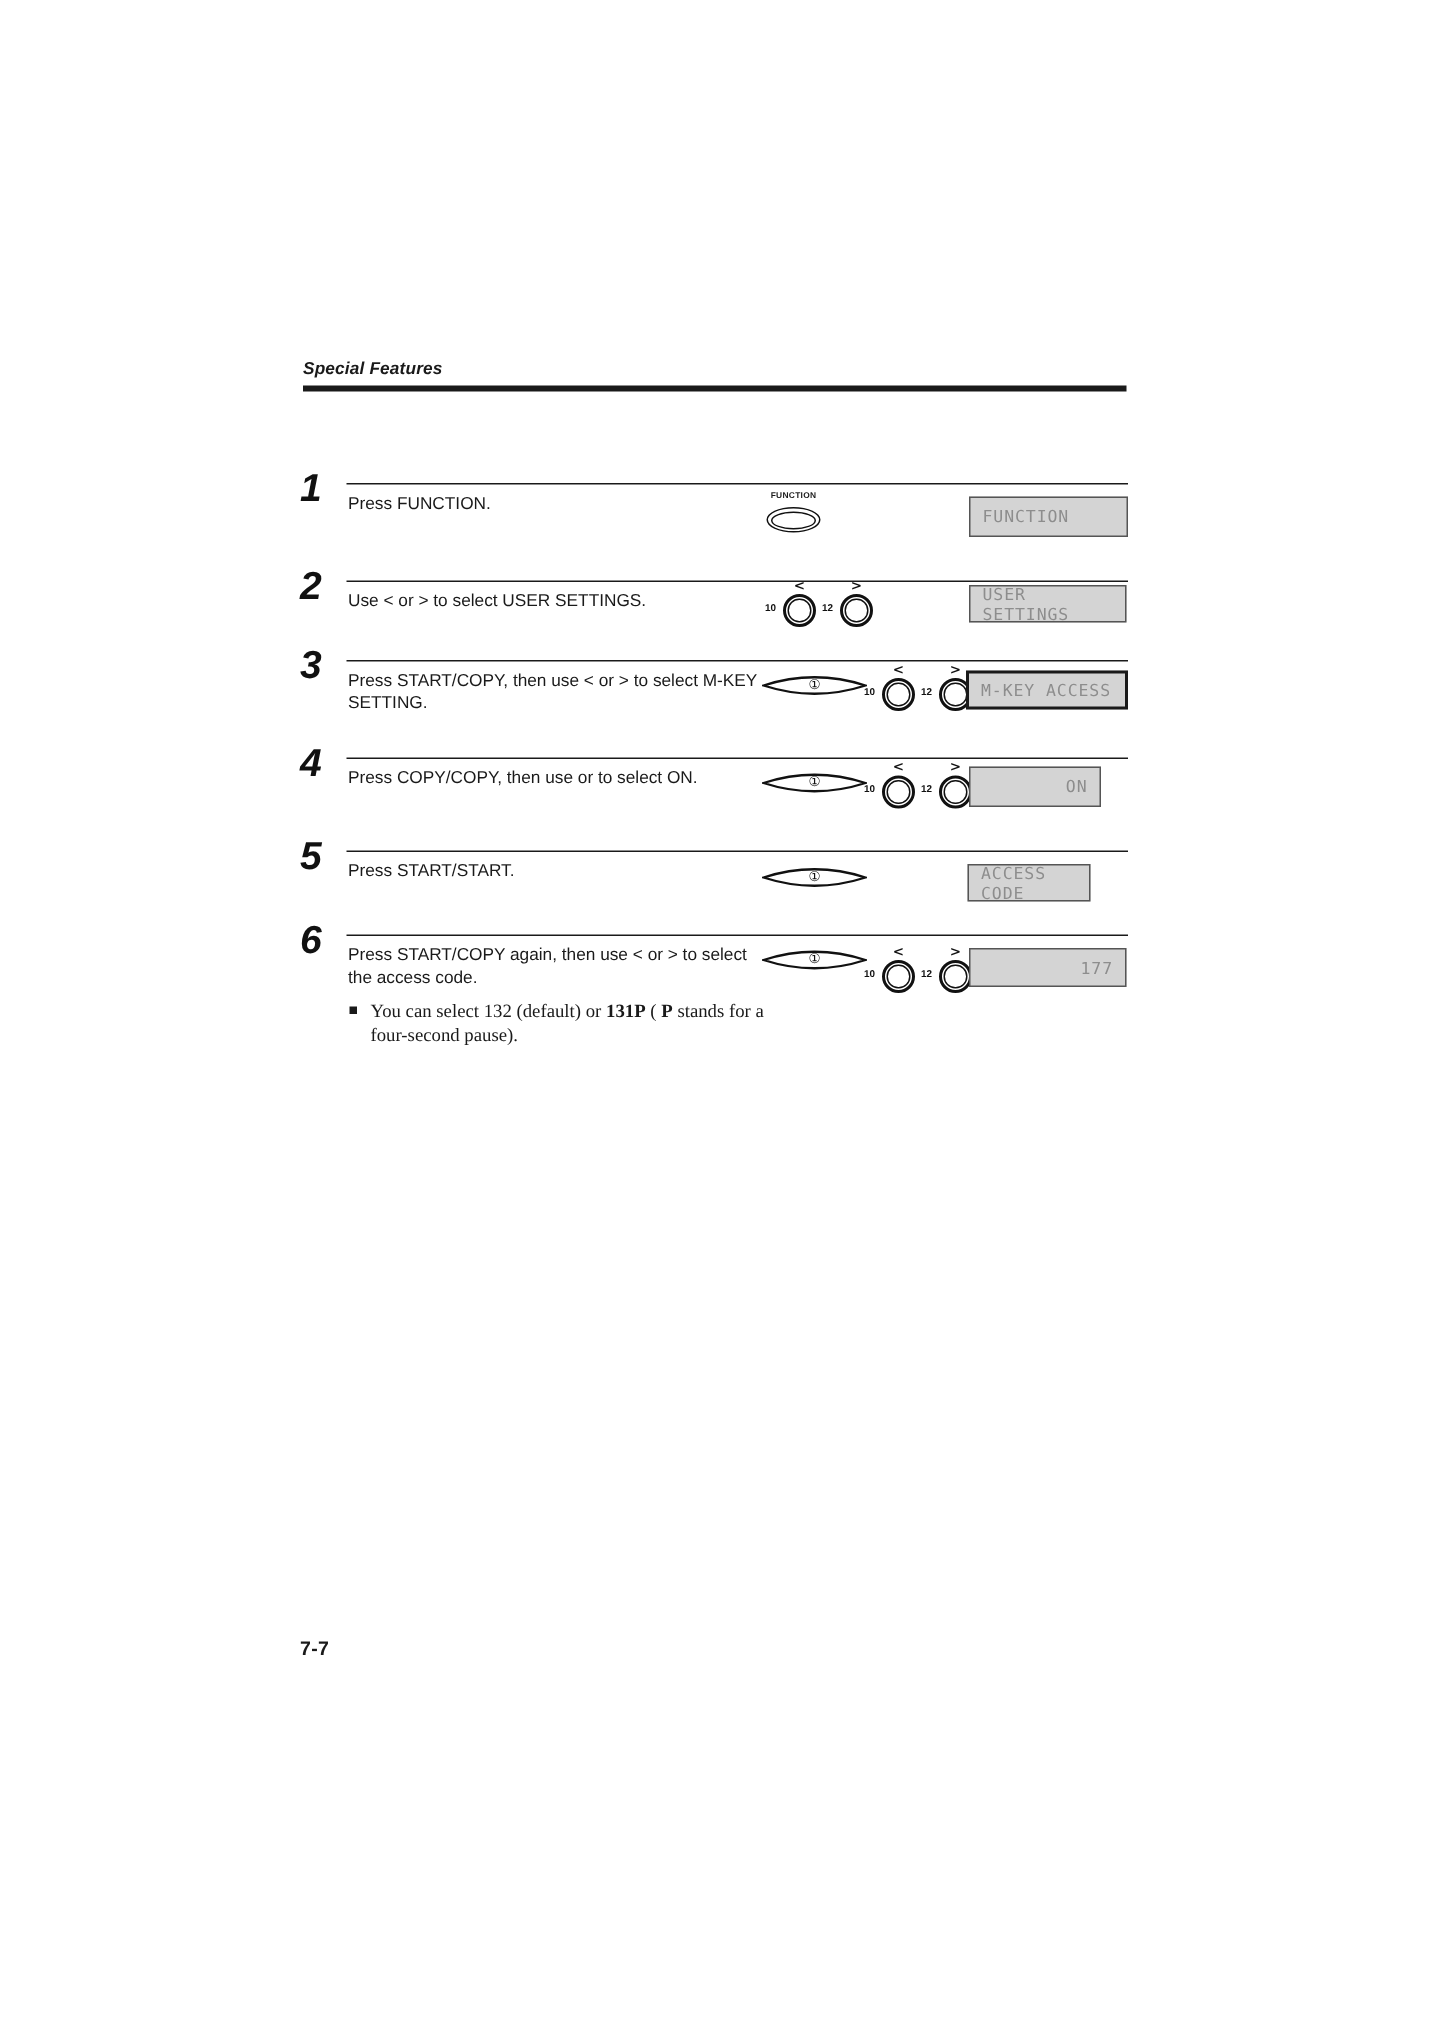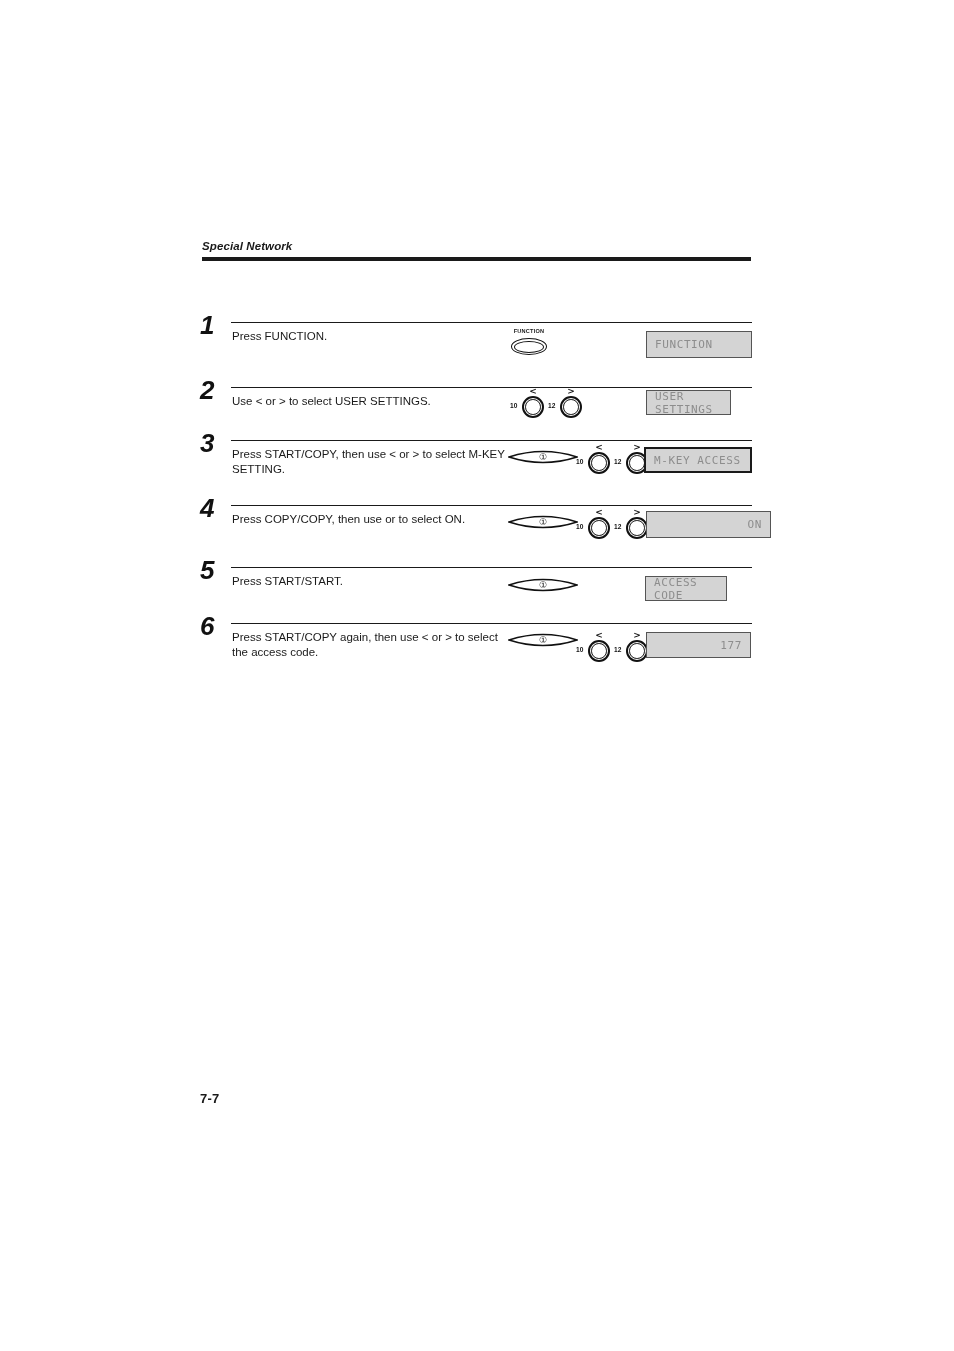--- a/index.html
+++ b/index.html
@@ -221,21 +221,21 @@
     font-weight: bold;
     color: #1a1a1a;
     letter-spacing: 0.2px;
   }
 </style>
 </head>
 <body>
 
 <div class="page">
 
-  <div class="runhead">Special Network</div>
+  <div class="runhead">Special Features</div>
   <div class="runhead-rule"></div>
 
 
   <div class="step" style="top:322px;">
     <div class="step-rule"></div>
     <div class="step-num">1</div>
     <div class="step-text">Press FUNCTION.</div>
   </div>
   <div class="fn-key" style="left:506px; top:328px; width:46px; height:30px;">
     <div class="fn-label">FUNCTION</div>
@@ -258,21 +258,21 @@
       <div class="ring-o"></div>
       <div class="ring-i"></div>
     </div>
     <div class="arrowkey" style="left:50px;">
       <div class="chev">&gt;</div>
       <div class="numlbl">12</div>
       <div class="ring-o"></div>
       <div class="ring-i"></div>
     </div>
   </div>
-  <div class="lcd" style="left:646px; top:390px; width:85px; height:25px;">
+  <div class="lcd" style="left:646px; top:390px; width:105px; height:25px;">
     <span>USER SETTINGS</span>
   </div>
 
   <div class="step" style="top:440px;">
     <div class="step-rule"></div>
     <div class="step-num">3</div>
     <div class="step-text">Press START/COPY, then use &lt; or &gt; to select M-KEY SETTING.</div>
   </div>
   <div class="startkey" style="left:508px; top:447px;">
     <svg width="70" height="20" viewBox="0 0 70 20">
@@ -316,21 +316,21 @@
       <div class="ring-o"></div>
       <div class="ring-i"></div>
     </div>
     <div class="arrowkey" style="left:50px;">
       <div class="chev">&gt;</div>
       <div class="numlbl">12</div>
       <div class="ring-o"></div>
       <div class="ring-i"></div>
     </div>
   </div>
-  <div class="lcd align-right" style="left:646px; top:511px; width:125px; height:27px;">
+  <div class="lcd align-right" style="left:646px; top:511px; width:88px; height:27px;">
     <span>ON</span>
   </div>
 
   <div class="step" style="top:567px;">
     <div class="step-rule"></div>
     <div class="step-num">5</div>
     <div class="step-text">Press START/START.</div>
   </div>
   <div class="startkey" style="left:508px; top:575px;">
     <svg width="70" height="20" viewBox="0 0 70 20">
@@ -364,16 +364,20 @@
       <div class="chev">&gt;</div>
       <div class="numlbl">12</div>
       <div class="ring-o"></div>
       <div class="ring-i"></div>
     </div>
   </div>
   <div class="lcd align-right" style="left:646px; top:632px; width:105px; height:26px;">
     <span>177</span>
   </div>
 
+  <div class="note" style="left:233px; top:666px; width:300px;">
+    <span class="sq"></span>
+    <span class="note-body"><span>You can select 132 (default) or </span><b>131P</b><span> ( </span><b>P</b><span>  stands for a four-second pause).</span></span>
+  </div>
 
   <div class="folio">7-7</div>
 
 </div>
 
 </body></html>

